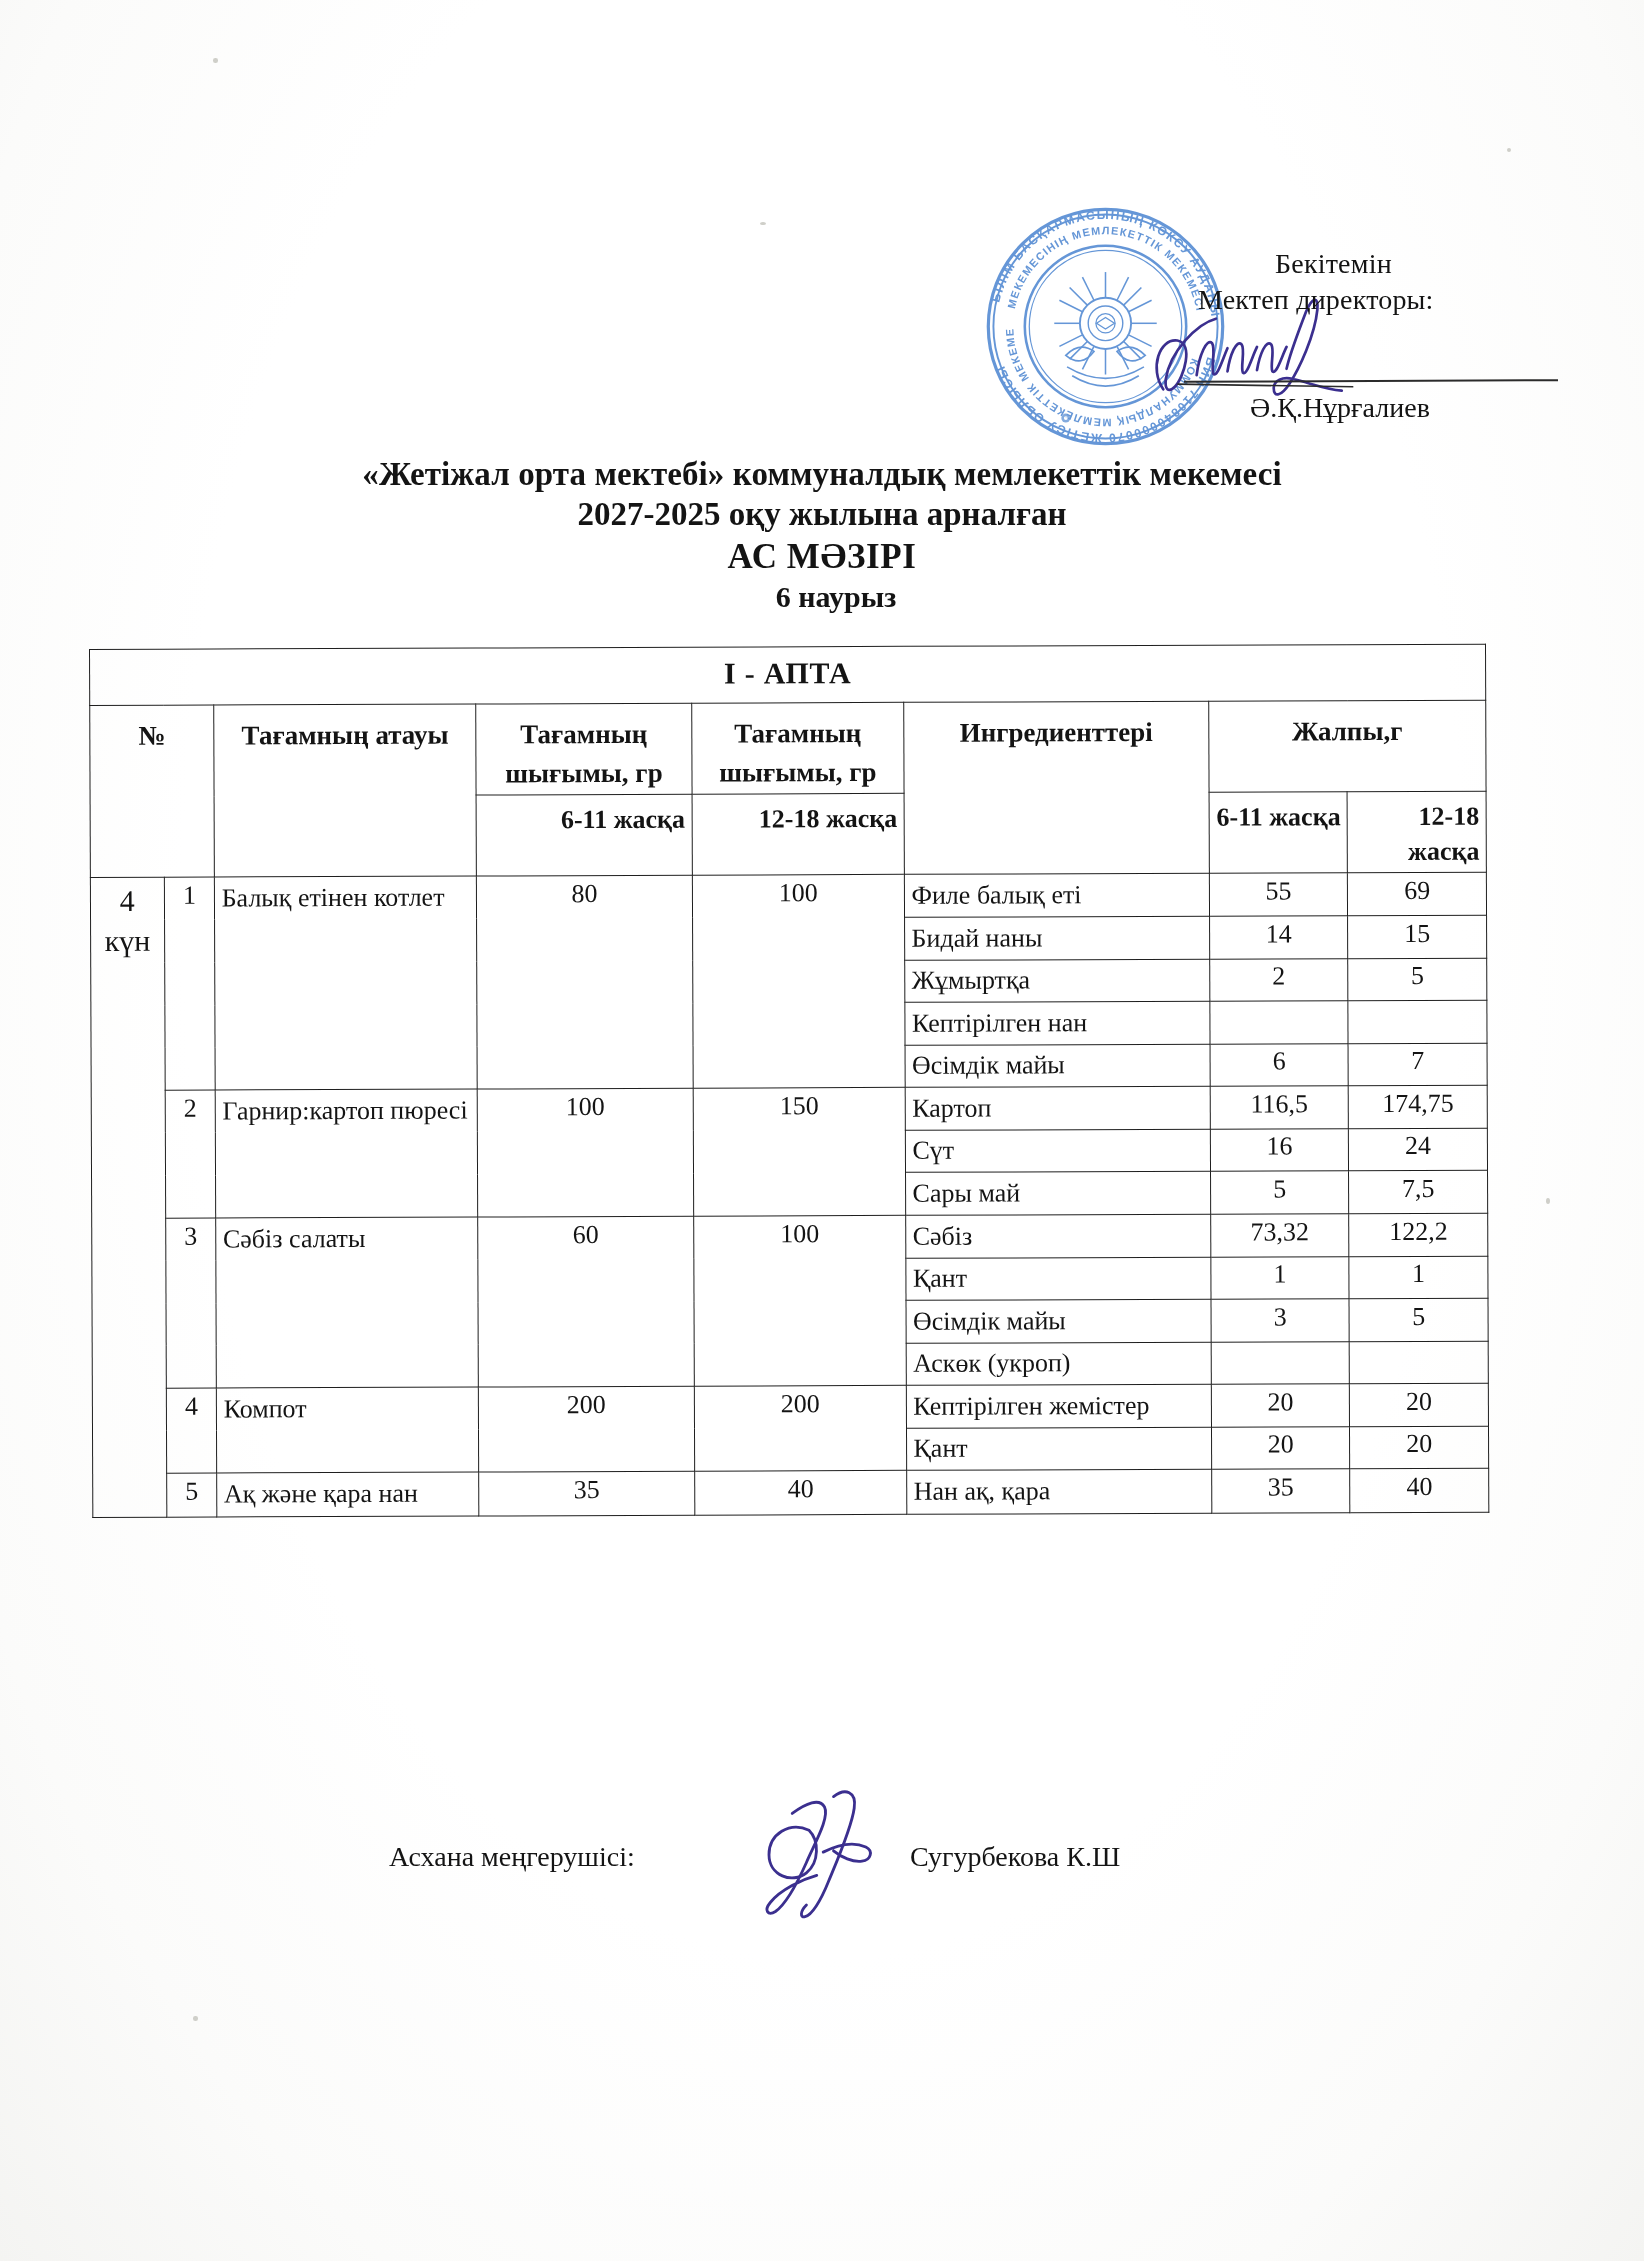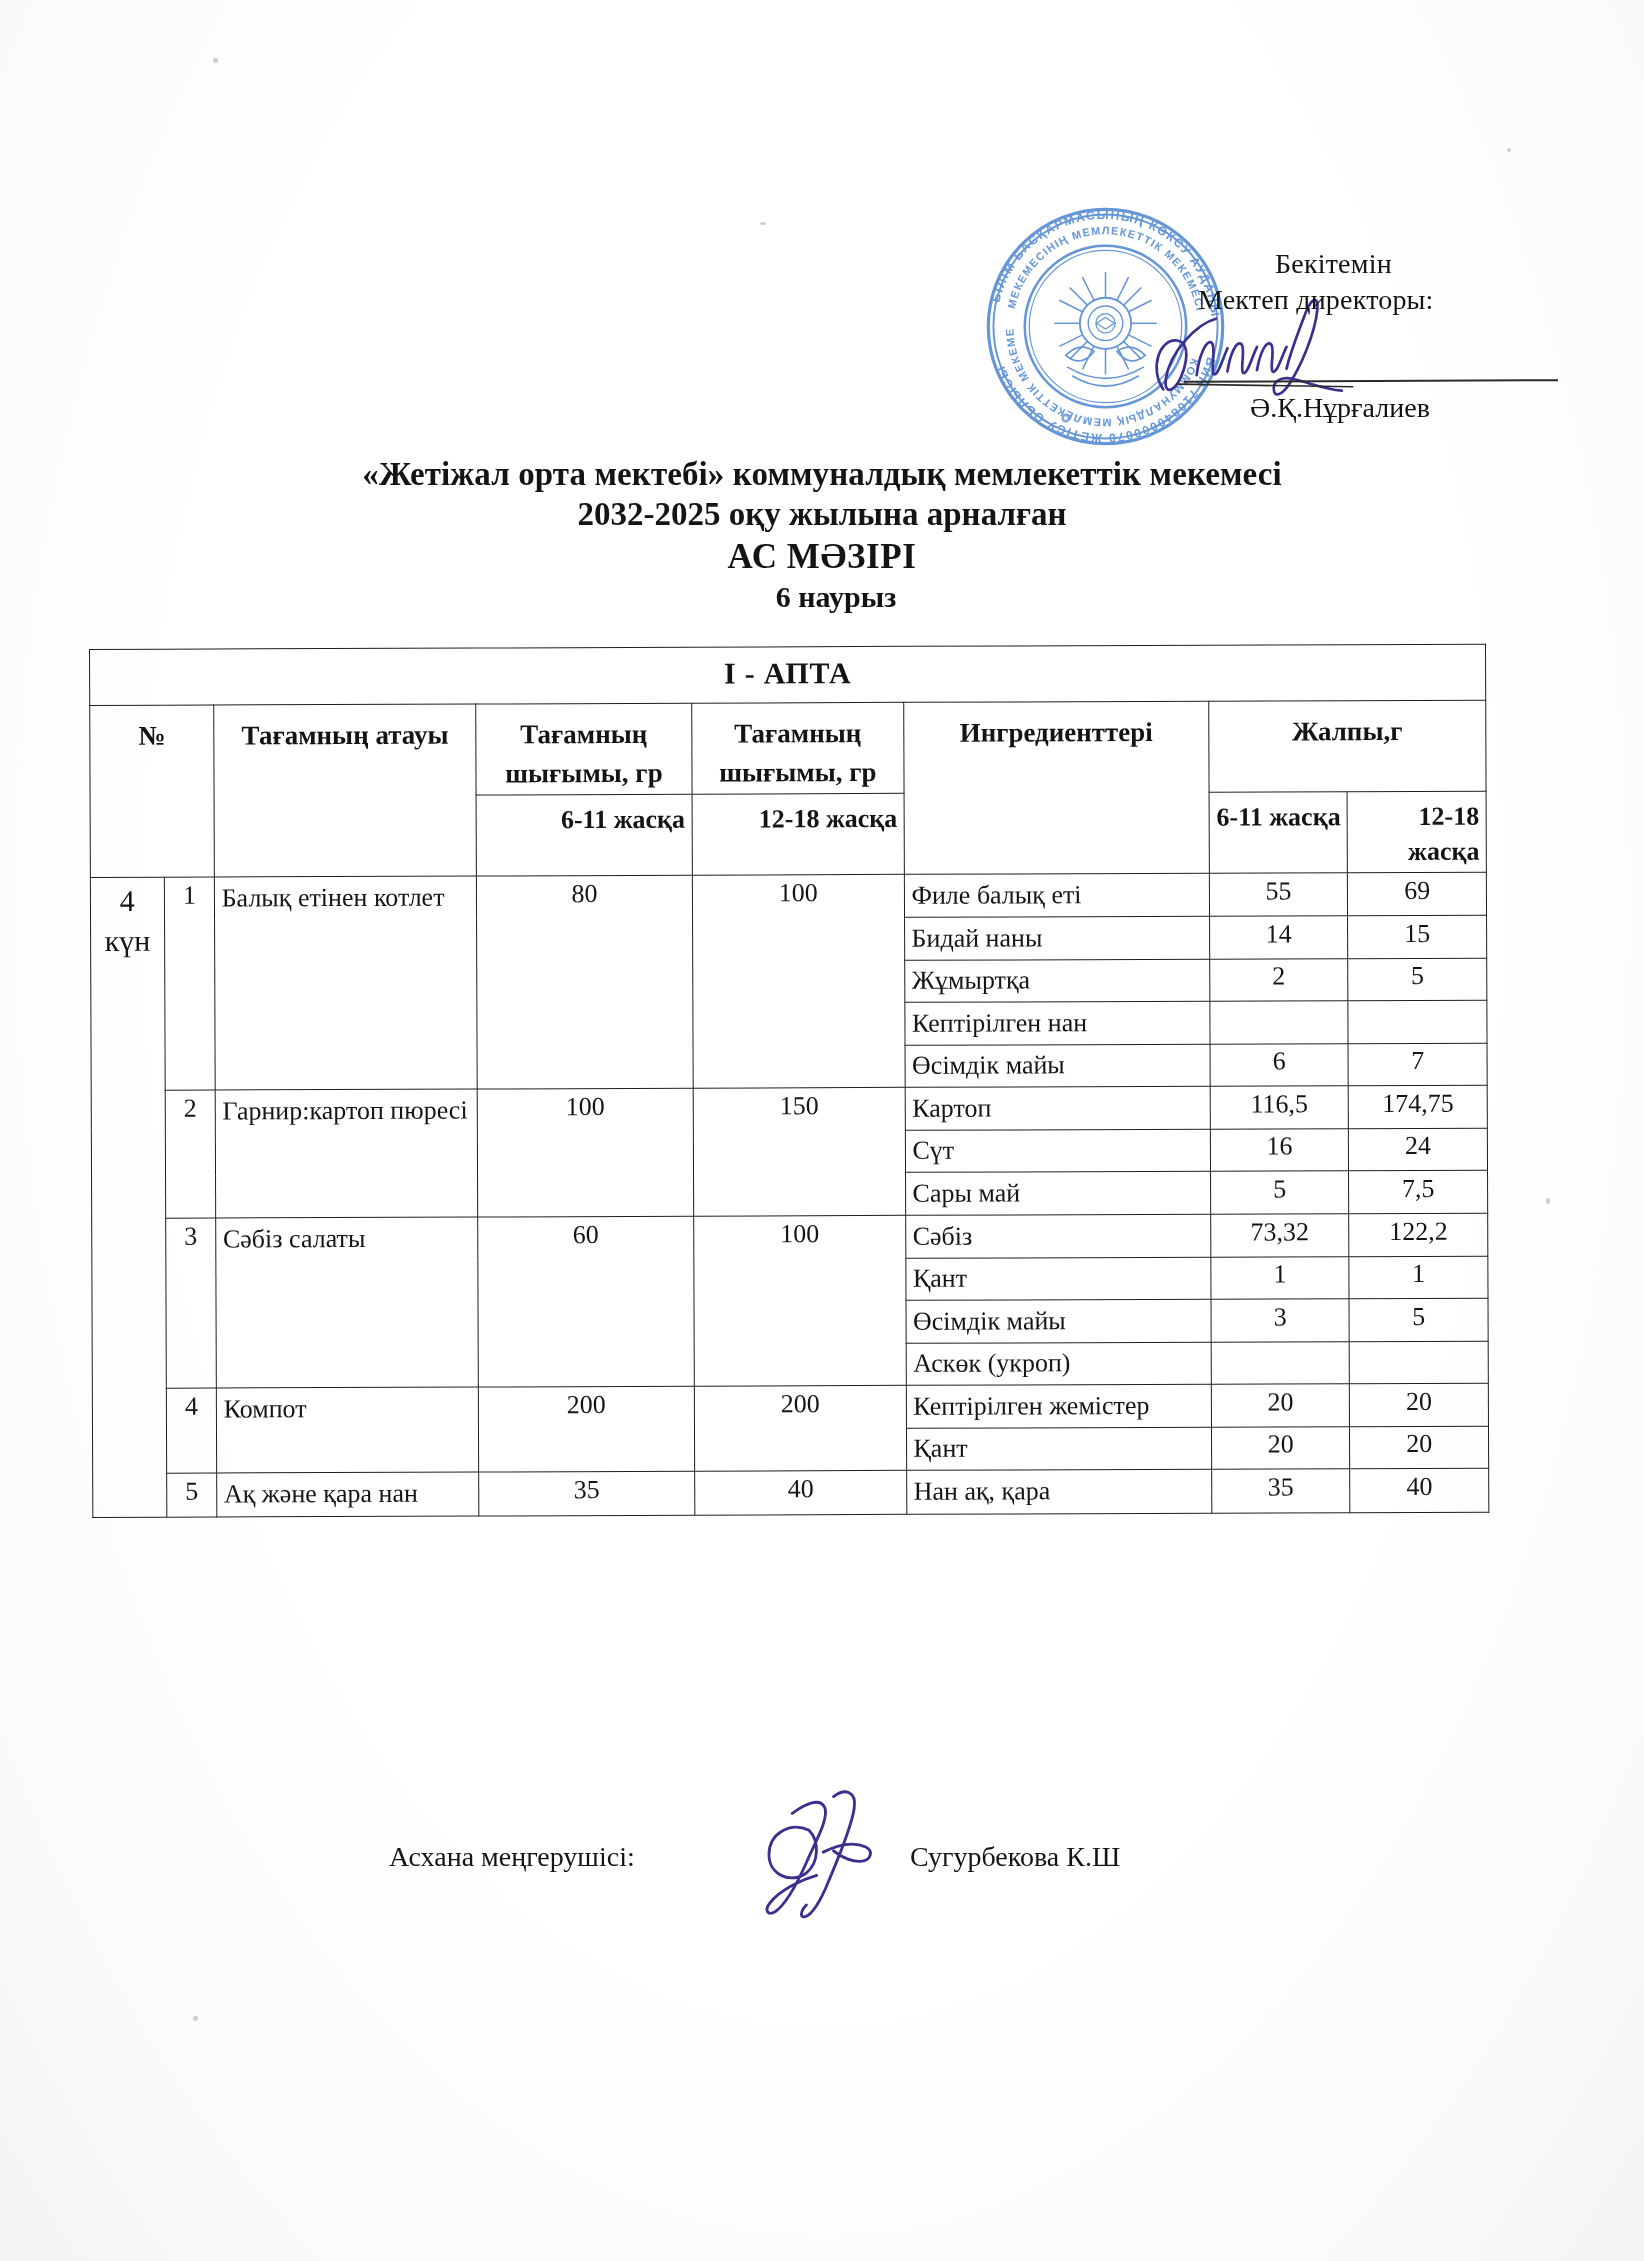--- a/index.html
+++ b/index.html
@@ -245,21 +245,21 @@
 
 <div class="approve-block">
   <div class="approve-line1">Бекітемін</div>
   <div class="approve-line2">Мектеп директоры:</div>
 </div>
 <div class="approve-rule"></div>
 <div class="approve-name">Ә.Қ.Нұрғалиев</div>
 
 <div class="titles">
   <div class="title-org">«Жетіжал орта мектебі» коммуналдық мемлекеттік мекемесі</div>
-  <div class="title-year">2032-2025 оқу жылына арналған</div>
+  <div class="title-year">2027-2025 оқу жылына арналған</div>
   <div class="title-menu">АС МӘЗІРІ</div>
   <div class="title-date">6 наурыз</div>
 </div>
 
 <table class="menu-table">
   <colgroup>
     <col class="c-day">
       <col class="c-no">
       <col class="c-dish">
     <col class="c-out1">

